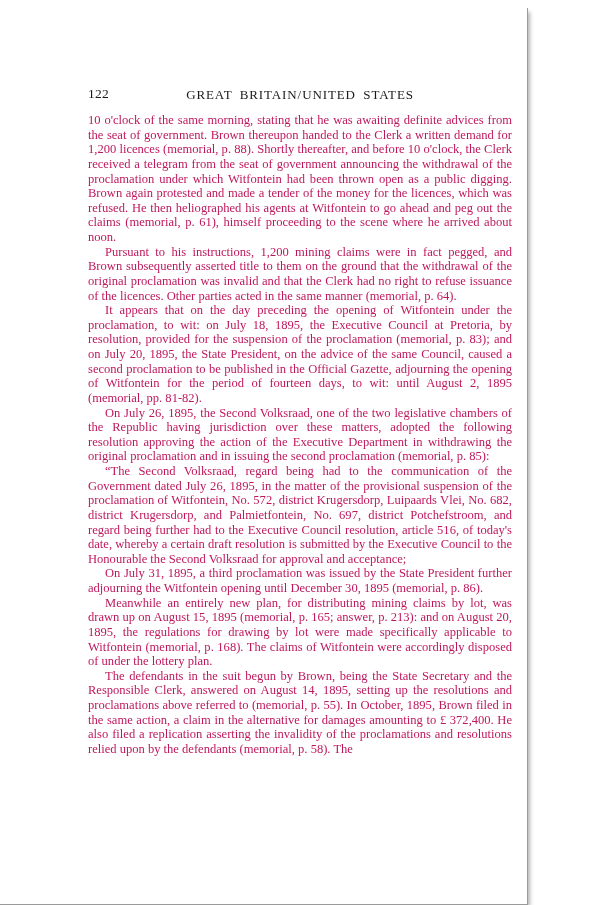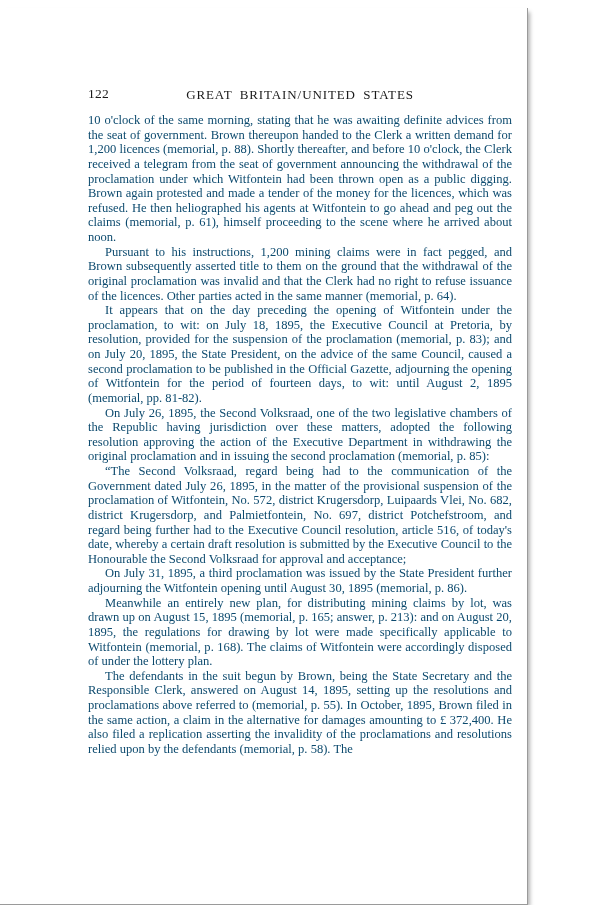--- a/index.html
+++ b/index.html
@@ -60,21 +60,21 @@
     line-height: 14px;
   }
 
   .body-text {
     position: absolute;
     left: 88px;
     top: 105px;
     width: 424px;
     font-size: 12.55px;
     line-height: 14.62px;
-    color: #0c4a6e;
+    color: #be185d;
     text-align: justify;
     text-justify: inter-word;
   }
 
   .body-text p {
     margin: 0;
     text-indent: 17px;
     hyphens: none;
   }
   
@@ -91,18 +91,18 @@
     <span class="folio">122</span>
     <span class="head-title">GREAT BRITAIN/UNITED STATES</span>
   </div>
 
   <div class="body-text">
     <p class="cont">10 o'clock of the same morning, stating that he was awaiting definite advices from the seat of government. Brown thereupon handed to the Clerk a written demand for 1,200 licences (memorial, p. 88). Shortly thereafter, and before 10 o'clock, the Clerk received a telegram from the seat of government announcing the withdrawal of the proclamation under which Witfontein had been thrown open as a public digging. Brown again protested and made a tender of the money for the licences, which was refused. He then heliographed his agents at Witfontein to go ahead and peg out the claims (memorial, p. 61), himself proceeding to the scene where he arrived about noon.</p>
     <p>Pursuant to his instructions, 1,200 mining claims were in fact pegged, and Brown subsequently asserted title to them on the ground that the withdrawal of the original proclamation was invalid and that the Clerk had no right to refuse issuance of the licences. Other parties acted in the same manner (memorial, p. 64).</p>
     <p>It appears that on the day preceding the opening of Witfontein under the proclamation, to wit: on July 18, 1895, the Executive Council at Pretoria, by resolution, provided for the suspension of the proclamation (memorial, p. 83); and on July 20, 1895, the State President, on the advice of the same Council, caused a second proclamation to be published in the Official Gazette, adjourning the opening of Witfontein for the period of fourteen days, to wit: until August 2, 1895 (memorial, pp. 81-82).</p>
     <p>On July 26, 1895, the Second Volksraad, one of the two legislative chambers of the Republic having jurisdiction over these matters, adopted the following resolution approving the action of the Executive Department in withdrawing the original proclamation and in issuing the second proclamation (memorial, p. 85):</p>
     <p>“The Second Volksraad, regard being had to the communication of the Government dated July 26, 1895, in the matter of the provisional suspension of the proclamation of Witfontein, No. 572, district Krugersdorp, Luipaards Vlei, No. 682, district Krugersdorp, and Palmietfontein, No. 697, district Potchefstroom, and regard being further had to the Executive Council resolution, article 516, of today's date, whereby a certain draft resolution is submitted by the Executive Council to the Honourable the Second Volksraad for approval and acceptance;</p>
-    <p>On July 31, 1895, a third proclamation was issued by the State President further adjourning the Witfontein opening until August 30, 1895 (memorial, p. 86).</p>
+    <p>On July 31, 1895, a third proclamation was issued by the State President further adjourning the Witfontein opening until December 30, 1895 (memorial, p. 86).</p>
     <p>Meanwhile an entirely new plan, for distributing mining claims by lot, was drawn up on August 15, 1895 (memorial, p. 165; answer, p. 213): and on August 20, 1895, the regulations for drawing by lot were made specifically applicable to Witfontein (memorial, p. 168). The claims of Witfontein were accordingly disposed of under the lottery plan.</p>
     <p>The defendants in the suit begun by Brown, being the State Secretary and the Responsible Clerk, answered on August 14, 1895, setting up the resolutions and proclamations above referred to (memorial, p. 55). In October, 1895, Brown filed in the same action, a claim in the alternative for damages amounting to £ 372,400. He also filed a replication asserting the invalidity of the proclamations and resolutions relied upon by the defendants (memorial, p. 58). The</p>
   </div>
 
 </div>
 
 </body></html>

